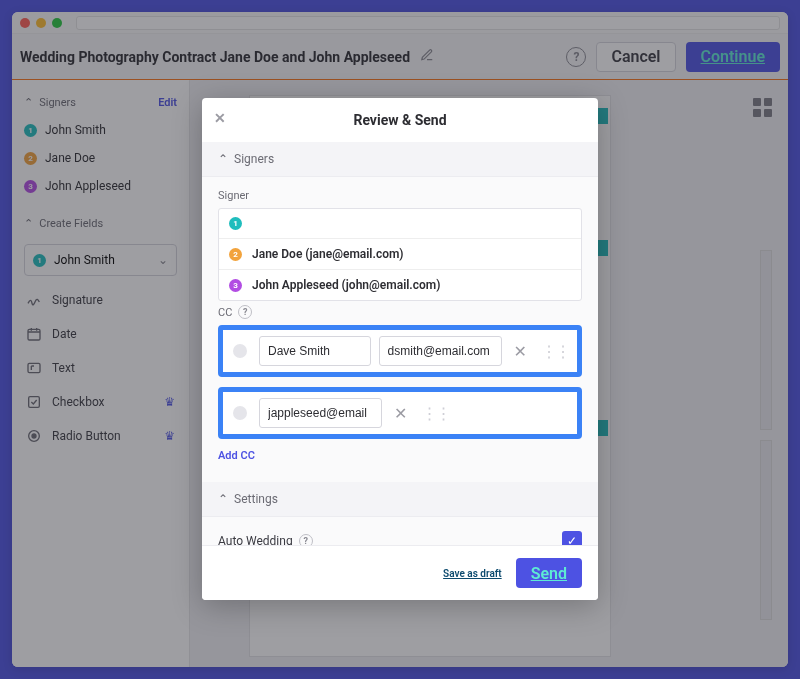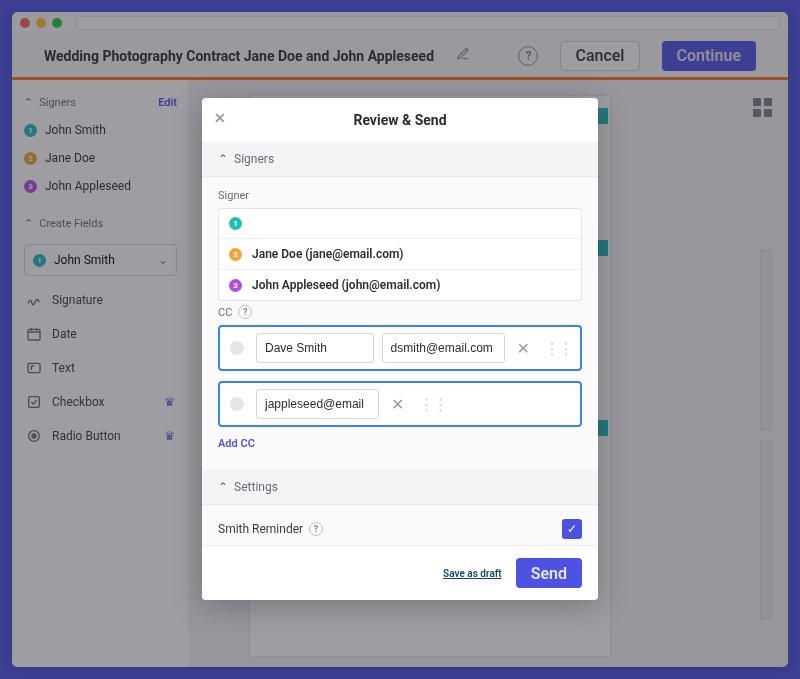--- a/index.html
+++ b/index.html
@@ -6,28 +6,28 @@
   html, body { width: 800px; height: 679px; font-family: -apple-system, BlinkMacSystemFont, "Segoe UI", Roboto, Arial, sans-serif; }
   body { background: #4d52e3; padding: 12px; position: relative; }
 
   .window { width: 100%; height: 100%; background: #fff; border-radius: 6px; overflow: hidden; display: flex; flex-direction: column; box-shadow: 0 2px 10px rgba(0,0,0,0.15); }
 
   .title-bar { height: 22px; background: #fafafa; display:flex; align-items:center; padding: 0 8px; gap:6px; border-bottom:1px solid #eee;}
   .tdot { width:10px; height:10px; border-radius:50%; }
   .r { background:#ff5f56;} .y{background:#ffbd2e;} .g{background:#27c93f;}
   .url-bar { flex:1; height:14px; background:#fff; border:1px solid #e3e3e3; border-radius:3px; margin-left:8px;}
 
-  .app-header { height:46px; background:#f6f6f8; display:flex; align-items:center; padding:0 32px; gap:22px; border-bottom:3px solid #f97316;}
+  .app-header { height:46px; background:#f6f6f8; display:flex; align-items:center; padding:0 8px; gap:10px; border-bottom:1px solid #f97316;}
   .app-title { font-size:14px; font-weight:700; color:#2d2d32;}
   .pencil { color:#8a8a92; }
   .hspacer{flex:1;}
   .help-icon{width:20px;height:20px;border:1.5px solid #8a8a92;border-radius:50%;display:flex;align-items:center;justify-content:center;color:#8a8a92;font-size:12px; font-weight:700;}
   .btn { height:30px; padding:0 14px; border-radius:4px; font-size:16px; font-weight:600; display:flex; align-items:center; border:1px solid transparent; cursor:pointer;}
   .btn-secondary{background:#fff;border-color:#d6d6dd;color:#3b3b42;}
-  .btn-primary{background:#4d52e3;color:#e5e5e5;}
+  .btn-primary{background:#4d52e3;color:#5eead4;text-decoration:underline;}
 
   .body { flex:1; display:flex; background:#f1f1f4; overflow:hidden; position:relative;}
   .sidebar { width:178px; background:#fff; border-right:1px solid #e5e5e8; padding:10px 0; display:flex; flex-direction:column; gap:2px;}
   .sec-head{ display:flex; align-items:center; font-size:11px; color:#6b6b74; padding:6px 12px; gap:6px;}
   .sec-head .edit{margin-left:auto; color:#4d52e3; font-weight:600;}
   .signer-row{ display:flex; align-items:center; gap:8px; padding:6px 12px; font-size:12px; color:#2d2d32;}
   .sdot{ width:13px; height:13px; border-radius:50%; display:flex;align-items:center;justify-content:center;color:#fff;font-size:8px;font-weight:700;}
   .d-teal{background:#1fbdbd;} .d-orange{background:#f2a33c;} .d-purple{background:#b24de3;}
   .dd { margin:6px 12px; border:1px solid #d6d6dd; border-radius:4px; height:32px; display:flex; align-items:center; padding:0 8px; font-size:12px; gap:8px;}
   .chev{margin-left:auto;color:#8a8a92;}
@@ -50,21 +50,21 @@
   .m-close{position:absolute; left:12px; top:12px; color:#9b9ba3; font-size:14px; cursor:pointer;}
   .m-body{flex:1; overflow:auto; background:#fafafb;}
   .m-body::-webkit-scrollbar{width:8px;}
   .m-body::-webkit-scrollbar-thumb{background:#cfcfd6;border-radius:4px;}
   .m-sec-h{padding:10px 16px; font-size:12px; color:#6b6b74; display:flex; align-items:center; gap:6px; border-bottom:1px solid #eceCf0; background:#f4f4f7;}
   .m-inner{padding:12px 16px;}
   .lbl{font-size:11px; color:#6b6b74; margin-bottom:6px; display:flex; align-items:center; gap:6px;}
   .signer-box{border:1px solid #e2e2e8; border-radius:3px; background:#fff;}
   .signer-line{display:flex; align-items:center; gap:10px; padding:8px 10px; font-size:12px; color:#2d2d32; font-weight:600;}
   .signer-line + .signer-line{border-top:1px solid #eee;}
-  .cc-row{display:flex; align-items:center; gap:8px; border:2px solid #3b82f6; border-radius:4px; padding:6px; margin-bottom:10px; background:#fff;}
+  .cc-row{display:flex; align-items:center; gap:8px; border:5px solid #3b82f6; border-radius:4px; padding:6px; margin-bottom:10px; background:#fff;}
   .ccdot{width:14px;height:14px;border-radius:50%; background:#e5e5ea; margin:0 4px;}
   .cc-name{flex:1;}
   .cc-email{width:123px;}
   .cc-input{width:100%; border:1px solid #d6d6dd; border-radius:3px; height:30px; padding:0 8px; font-size:12px; color:#2d2d32;}
   .cc-x{color:#9b9ba3; padding:0 4px; cursor:pointer;}
   .cc-drag{color:#cfcfd6; letter-spacing:-2px; padding:0 2px;}
   .addcc{color:#4d52e3; font-size:11px; font-weight:600; cursor:pointer;}
   .setting-row{display:flex; align-items:center; padding:14px 16px; font-size:12px; color:#3b3b42;}
   .switch{margin-left:auto; width:20px; height:20px; background:#4d52e3; border-radius:3px; display:flex; align-items:center; justify-content:center; color:#fff; font-size:12px;}
   .m-foot{padding:12px 16px; display:flex; justify-content:flex-end; gap:14px; align-items:center; border-top:1px solid #eceCf0; background:#fff;}
@@ -244,21 +244,21 @@
           <span class="cc-drag">⋮⋮</span>
         </div>
         <div class="addcc">Add CC</div>
       </div>
 
       <div class="m-sec-h" style="margin-top:8px;">
           <span>⌃</span>
           <span>Settings</span>
         </div>
       <div class="setting-row">
-        <span>Smith Reminder</span>
+        <span>Auto Wedding</span>
         <span class="q" style="margin-left:6px;">?</span>
         <span class="switch">✓</span>
       </div>
 
     </div>
     <div class="m-foot">
       <span class="linklike">Save as draft</span>
       <div class="btn btn-primary">Send</div>
     </div>
   </div>

